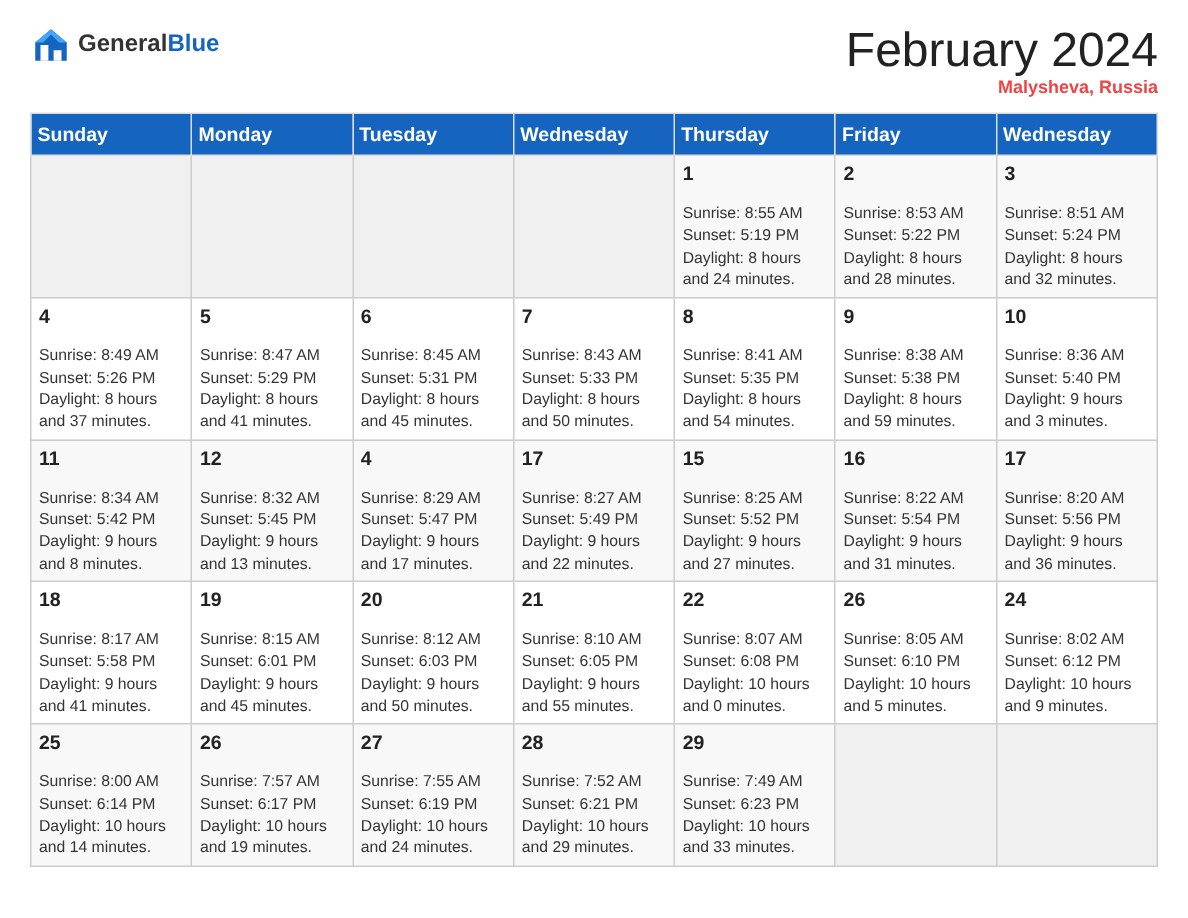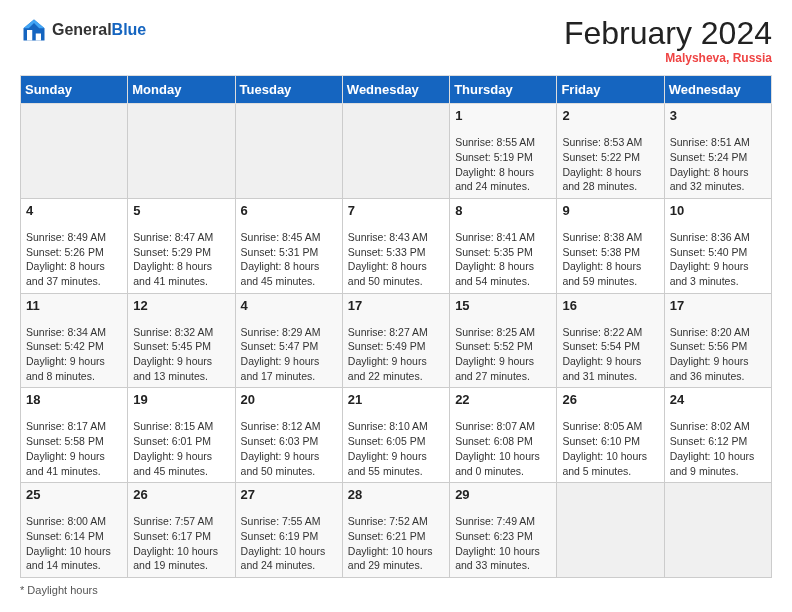--- a/index.html
+++ b/index.html
@@ -263,16 +263,13 @@
           <td>
             <span class="day-num">29</span>
             <div class="day-info">Sunrise: 7:49 AM<br>Sunset: 6:23 PM<br>Daylight: 10 hours and 33 minutes.</div>
           </td>
           <td class="empty-cell"></td>
           <td class="empty-cell"></td>
         </tr>
       </tbody>
   </table>
 
-  <div class="footer-note">
-    * <span>Daylight hours</span>
-  </div>
 </div>
 
 </body></html>

